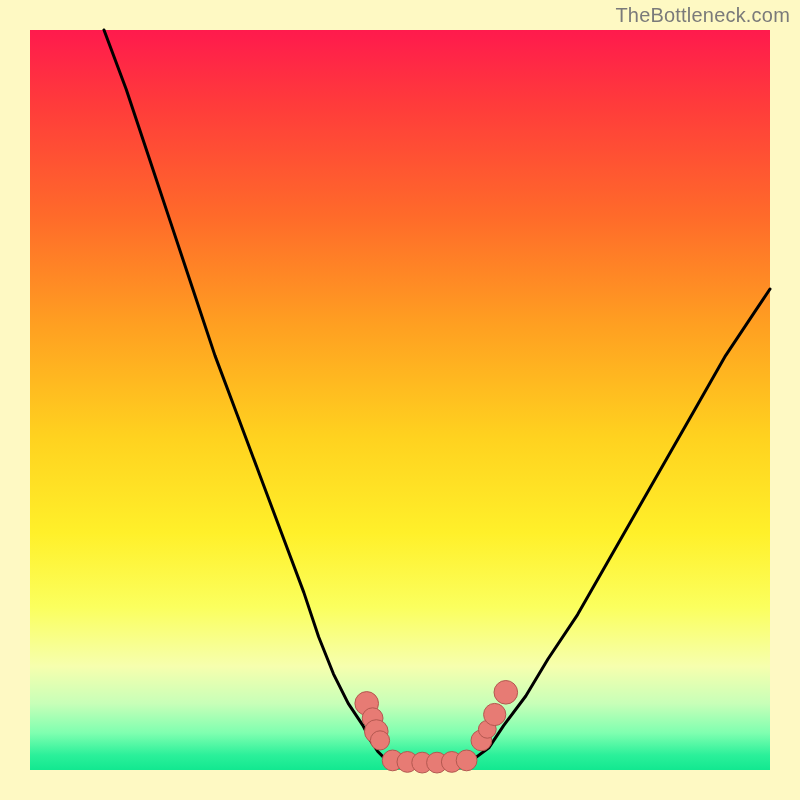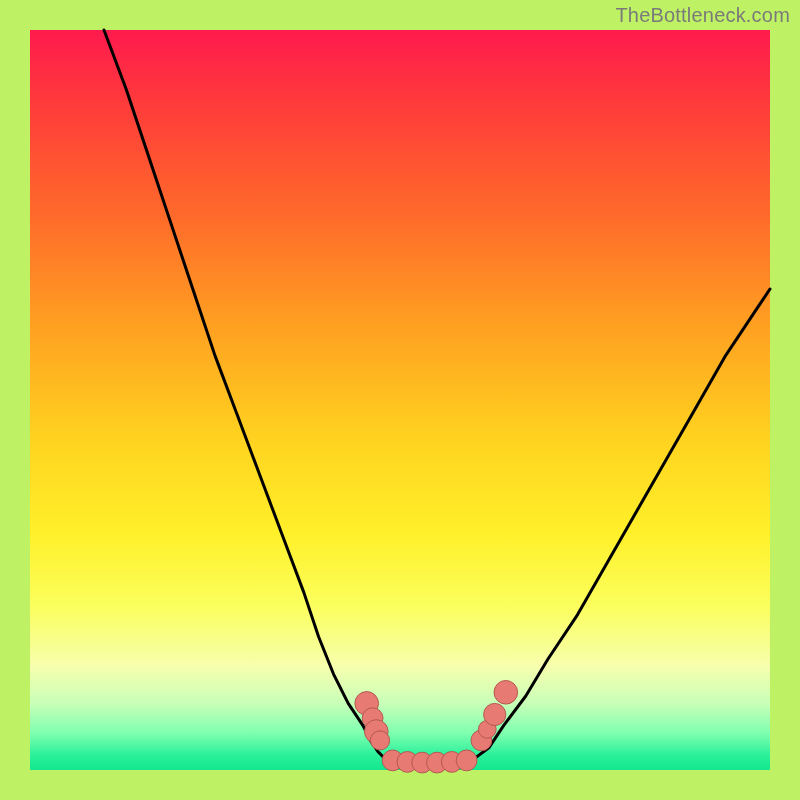--- a/index.html
+++ b/index.html
@@ -9,21 +9,21 @@
     height: 800px;
     background: #000;
     overflow: hidden;
     font-family: Arial, Helvetica, sans-serif;
   }
   .frame {
     position: absolute;
     top: 0; left: 0;
     width: 800px;
     height: 800px;
-    background: #bef264;
+    background: #fef9c3;
   }
   .plot-area {
     position: absolute;
     top: 30px;
     left: 30px;
     width: 740px;
     height: 740px;
     background: linear-gradient(to bottom,
       #ff1a4d 0%,
       #ff3b3b 10%,

